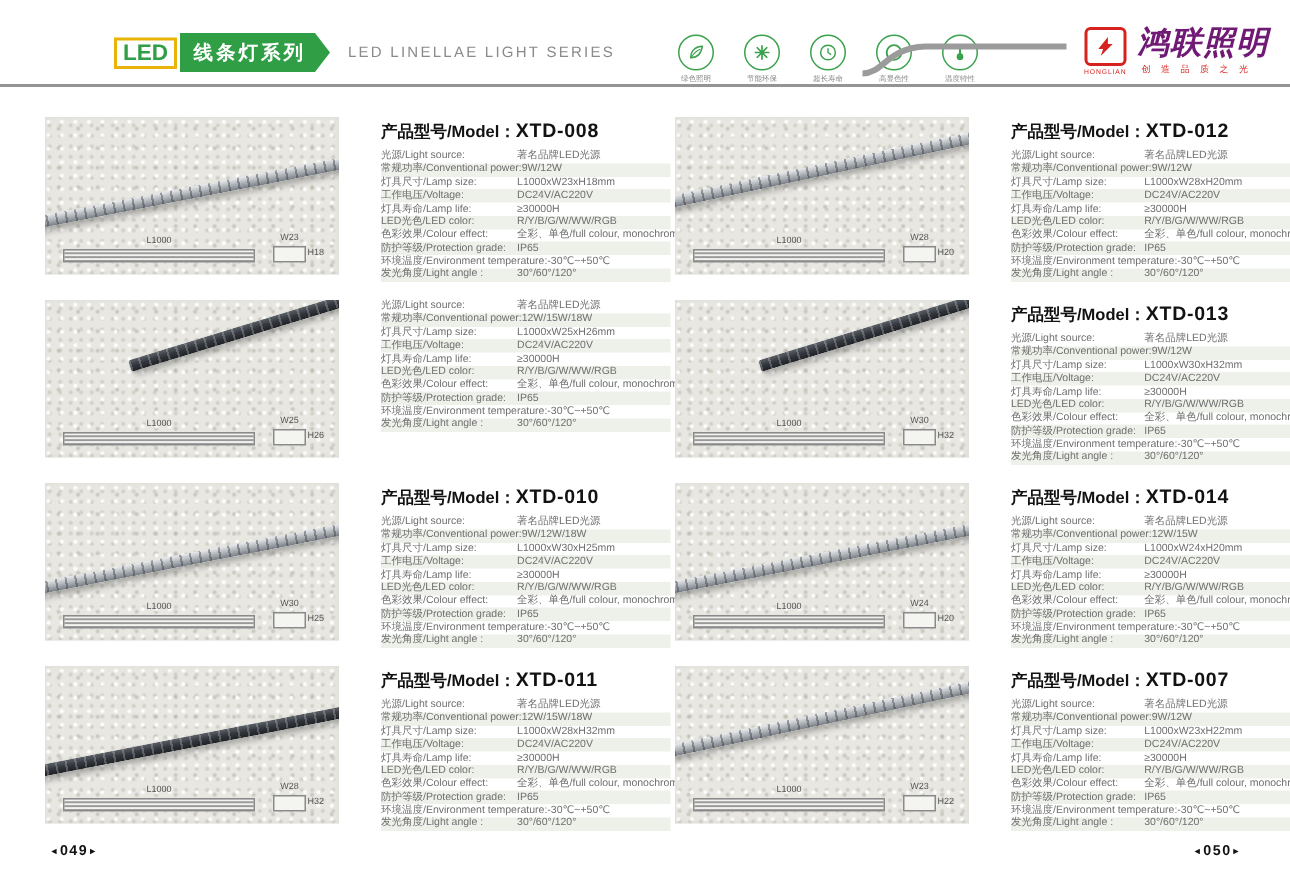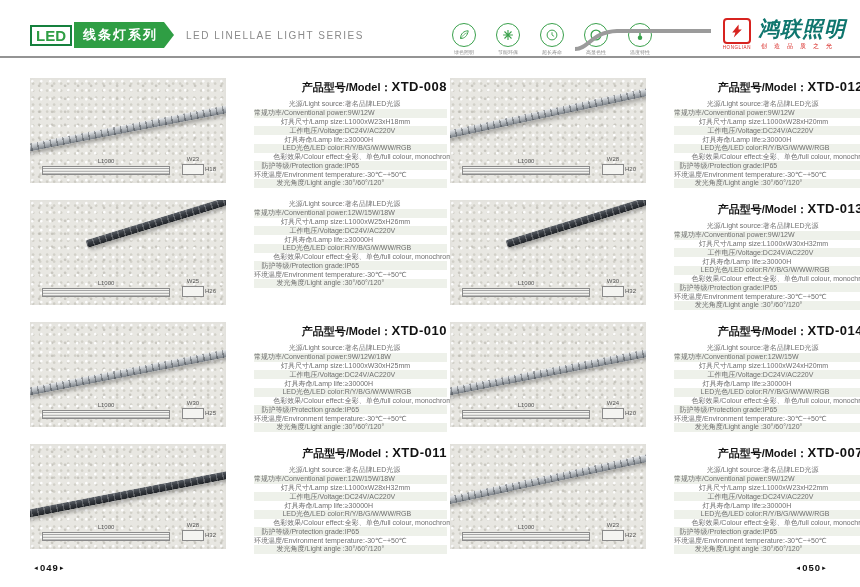--- a/index.html
+++ b/index.html
@@ -3,34 +3,34 @@
 <meta charset="utf-8">
 <style>
   html,body{margin:0;padding:0;}
   body{
     width:860px;height:587px;position:relative;background:#ffffff;overflow:hidden;
     font-family:"Liberation Sans","DejaVu Sans",sans-serif;
   }
   
   .header-rule{position:absolute;top:56px;left:0;width:860px;height:2px;background:#949494;}
   .badge-row{position:absolute;left:30px;top:24px;display:flex;align-items:center;height:22px;}
-  .led-box{border:2px solid #15803d;color:#2f9e44;font-weight:bold;font-size:15px;line-height:17px;padding:0 4px;background:#fff;}
+  .led-box{border:2px solid #eab308;color:#2f9e44;font-weight:bold;font-size:15px;line-height:17px;padding:0 4px;background:#fff;margin-left:46px;}
   .series-banner{margin-left:2px;background:#2f9e44;color:#fff;font-size:13px;font-weight:bold;letter-spacing:2px;
     padding:4px 16px 4px 9px;clip-path:polygon(0 0,calc(100% - 10px) 0,100% 50%,calc(100% - 10px) 100%,0 100%);text-align:right;}
   .series-en{margin-left:12px;color:#8a8a8a;font-size:10px;letter-spacing:1.5px;text-align:center;}
   .features{position:absolute;left:449px;top:23px;display:flex;gap:14px;}
   .feature{width:30px;text-align:center;}
   .feature .circ{width:22px;height:22px;border:1.5px solid #3aa14c;border-radius:50%;margin:0 auto;display:flex;align-items:center;justify-content:center;background:#fff;}
   .feature .lbl{font-size:5px;color:#8a8a8a;margin-top:2px;white-space:nowrap;}
   .swoosh{position:absolute;left:573px;top:26px;}
   .logo{position:absolute;right:14px;top:18px;display:flex;align-items:flex-start;gap:7px;}
   .logo-mark{text-align:center;}
   .logo-sq{width:24px;height:22px;border:2px solid #d7231f;border-radius:4px;display:flex;align-items:center;justify-content:center;background:#fff;}
   .logo-sub{font-size:4.5px;color:#d7231f;letter-spacing:.6px;margin-top:1px;}
-  .brand{color:#0f766e;font-size:21px;font-weight:bold;font-style:italic;letter-spacing:1px;line-height:22px;}
+  .brand{color:#701a75;font-size:21px;font-weight:bold;font-style:italic;letter-spacing:1px;line-height:22px;}
   .slogan{color:#d7231f;font-size:6px;letter-spacing:7px;margin-top:2px;padding-left:3px;}
   
   .grid{position:absolute;top:78px;left:30px;display:grid;grid-template-columns:417px 413px;grid-auto-rows:105px;column-gap:3px;row-gap:17px;}
   .card{display:flex;}
   .photo{position:relative;width:196px;height:105px;overflow:hidden;flex:0 0 196px;
     background-color:#e8e7e2;
     background-image:
       radial-gradient(circle at 25% 35%, rgba(255,255,255,.95) 0 .8px, transparent 1.8px),
       radial-gradient(circle at 70% 60%, rgba(175,173,164,.55) 0 .8px, transparent 1.8px),
       radial-gradient(circle at 45% 80%, rgba(200,198,189,.7) 0 .8px, transparent 1.8px);
@@ -50,21 +50,21 @@
   .dim-len{position:absolute;left:12px;bottom:8px;width:128px;}
   .dim-lab{font-size:6px;color:#555;line-height:7px;}
   .dim-len .dim-lab{text-align:center;margin-bottom:1px;}
   .dim-bar{height:7px;border:1px solid #8a8a8a;background-image:linear-gradient(#9a9a9a 1px, transparent 1px);background-size:100% 2.6px;background-position:0 1.2px;background-color:#f2f2ef;}
   .dim-cross{position:absolute;right:10px;bottom:8px;}
   .dim-cross .w{text-align:center;width:22px;margin-bottom:1px;}
   .cross-row{display:flex;align-items:center;}
   .cross-rect{width:20px;height:9px;border:1px solid #8a8a8a;background:#f4f4f1;}
   .dim-cross .h{margin-left:1px;}
   
-  .specs{margin-left:28px;width:207px;color:#6f6f6f;text-align:right;}
+  .specs{margin-left:28px;width:207px;color:#6f6f6f;}
   .spec-title{font-size:11px;font-weight:bold;color:#121212;margin:1px 0 5px;white-space:nowrap;}
   .spec-title .model{font-size:13px;letter-spacing:.5px;}
   .row{display:flex;font-size:7px;line-height:8px;padding:.4px 0;white-space:nowrap;}
   .row.striped{background:#eef1ea;}
   .row .lab{min-width:47%;flex:0 0 auto;}
   
   .page-no{position:absolute;bottom:14px;font-weight:bold;font-size:9.5px;color:#111;letter-spacing:1px;}
   .page-no .tri{font-size:6px;vertical-align:1px;}
   .page-left{left:33px;}
   .page-right{right:32px;}

